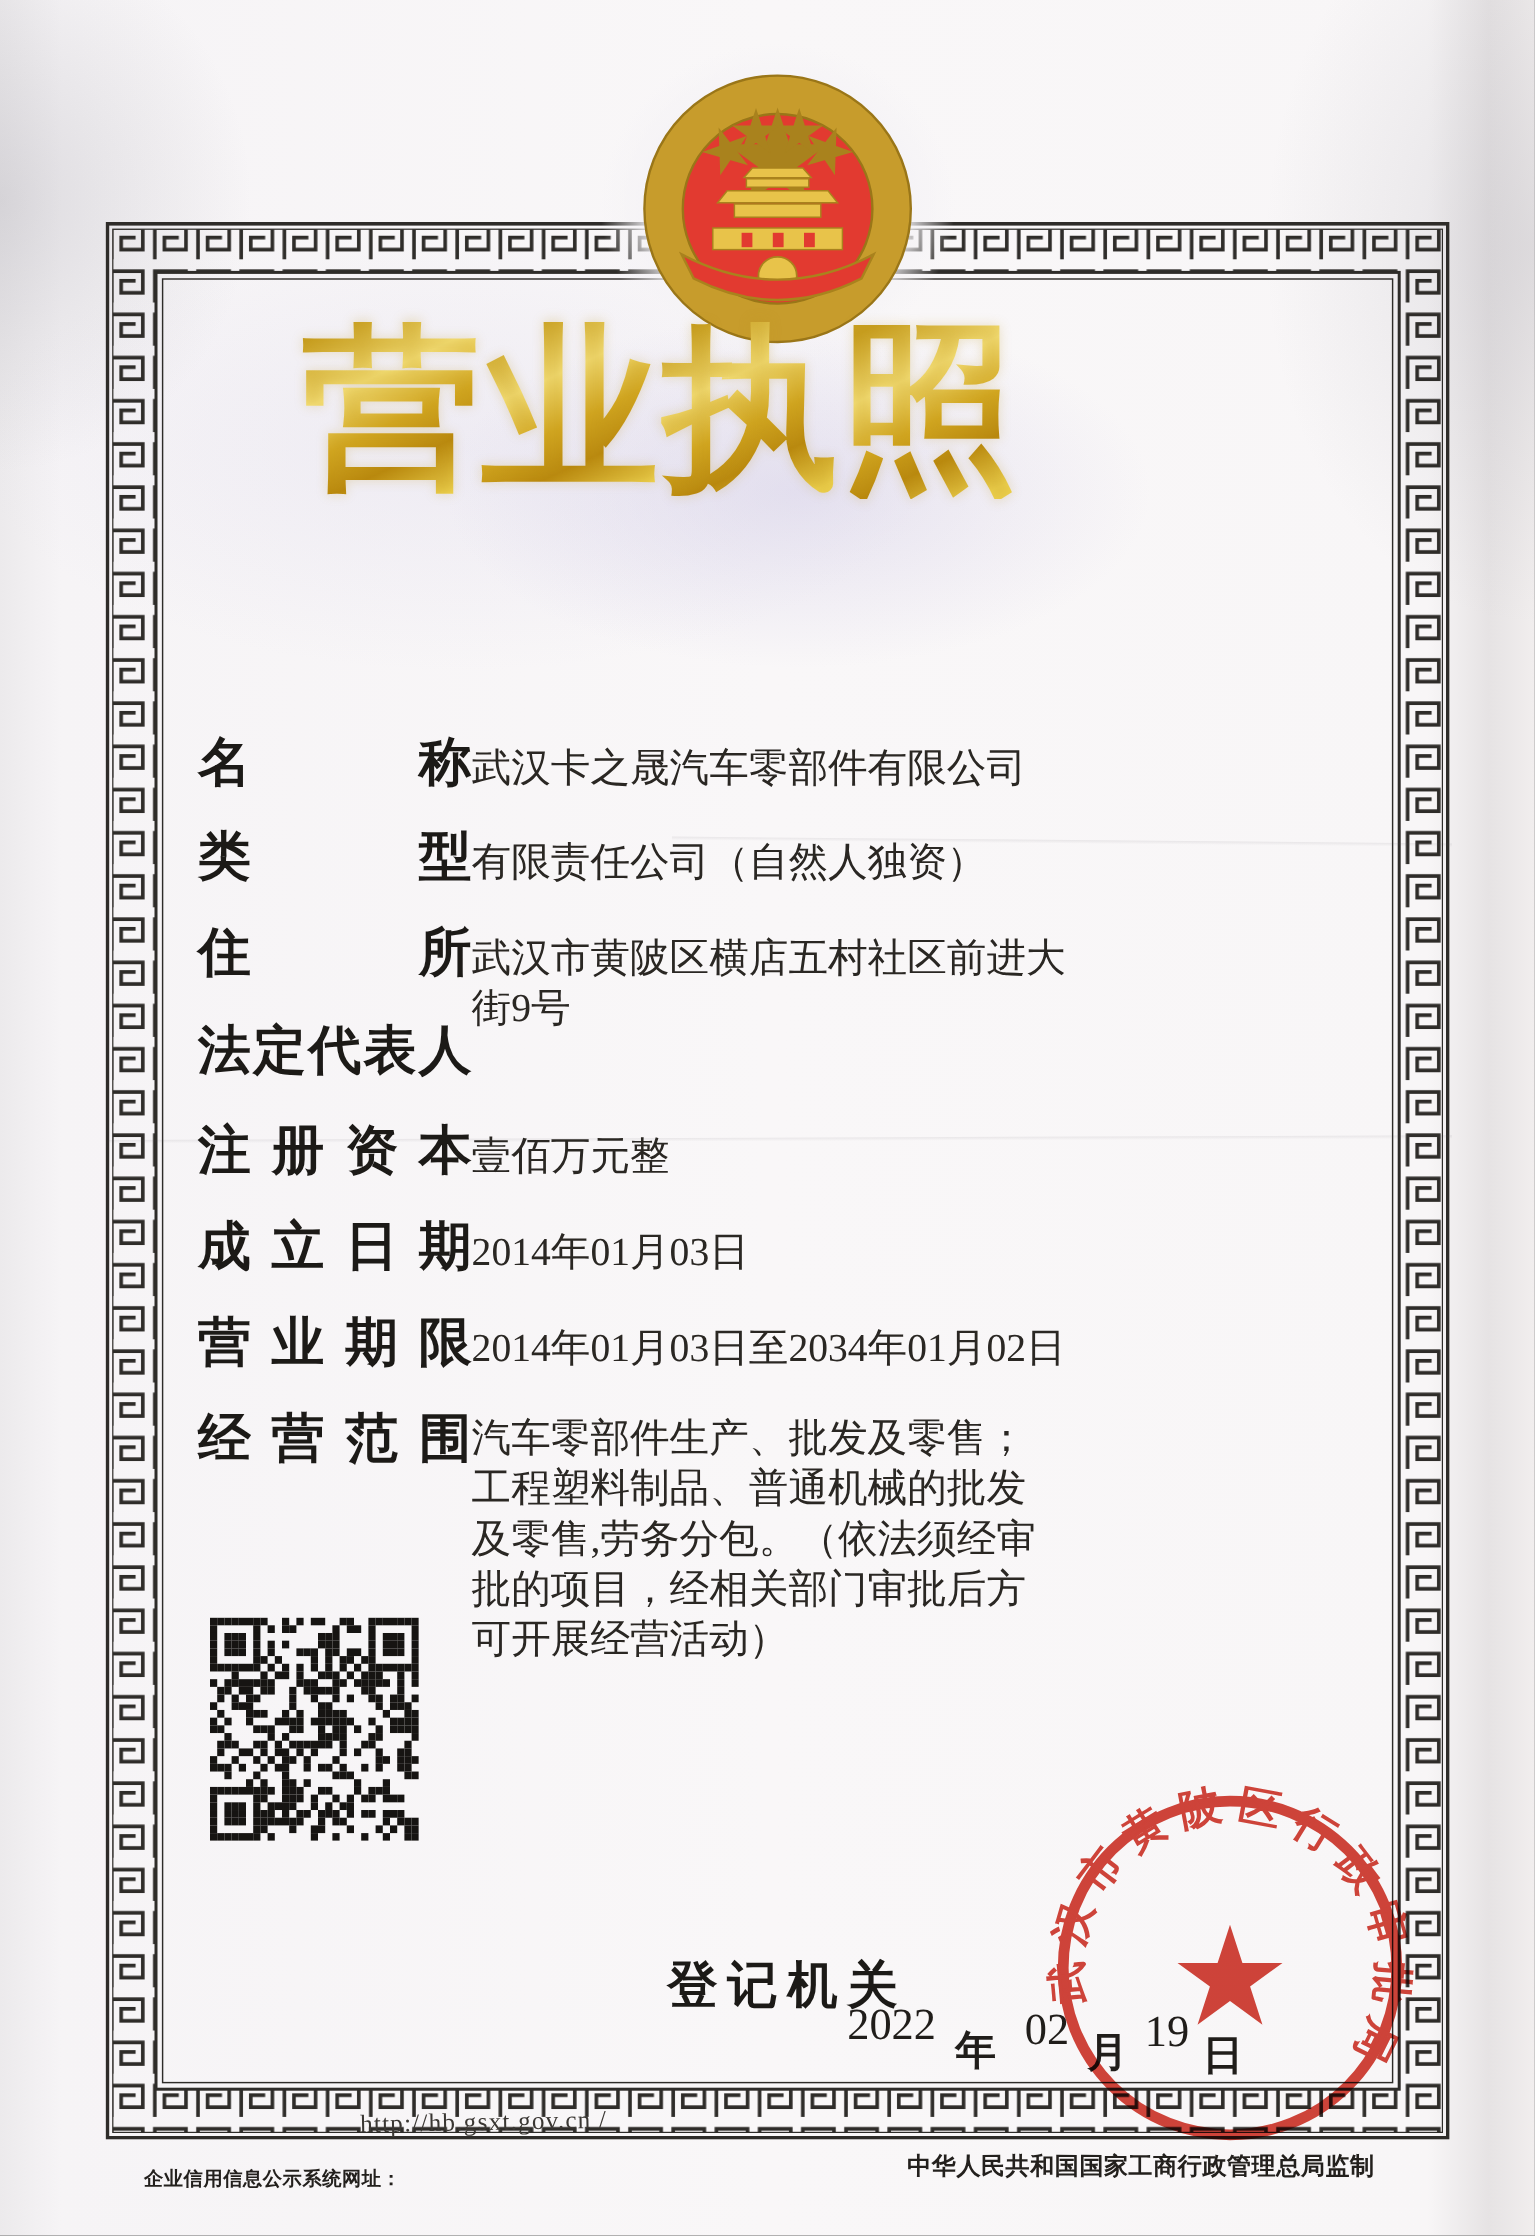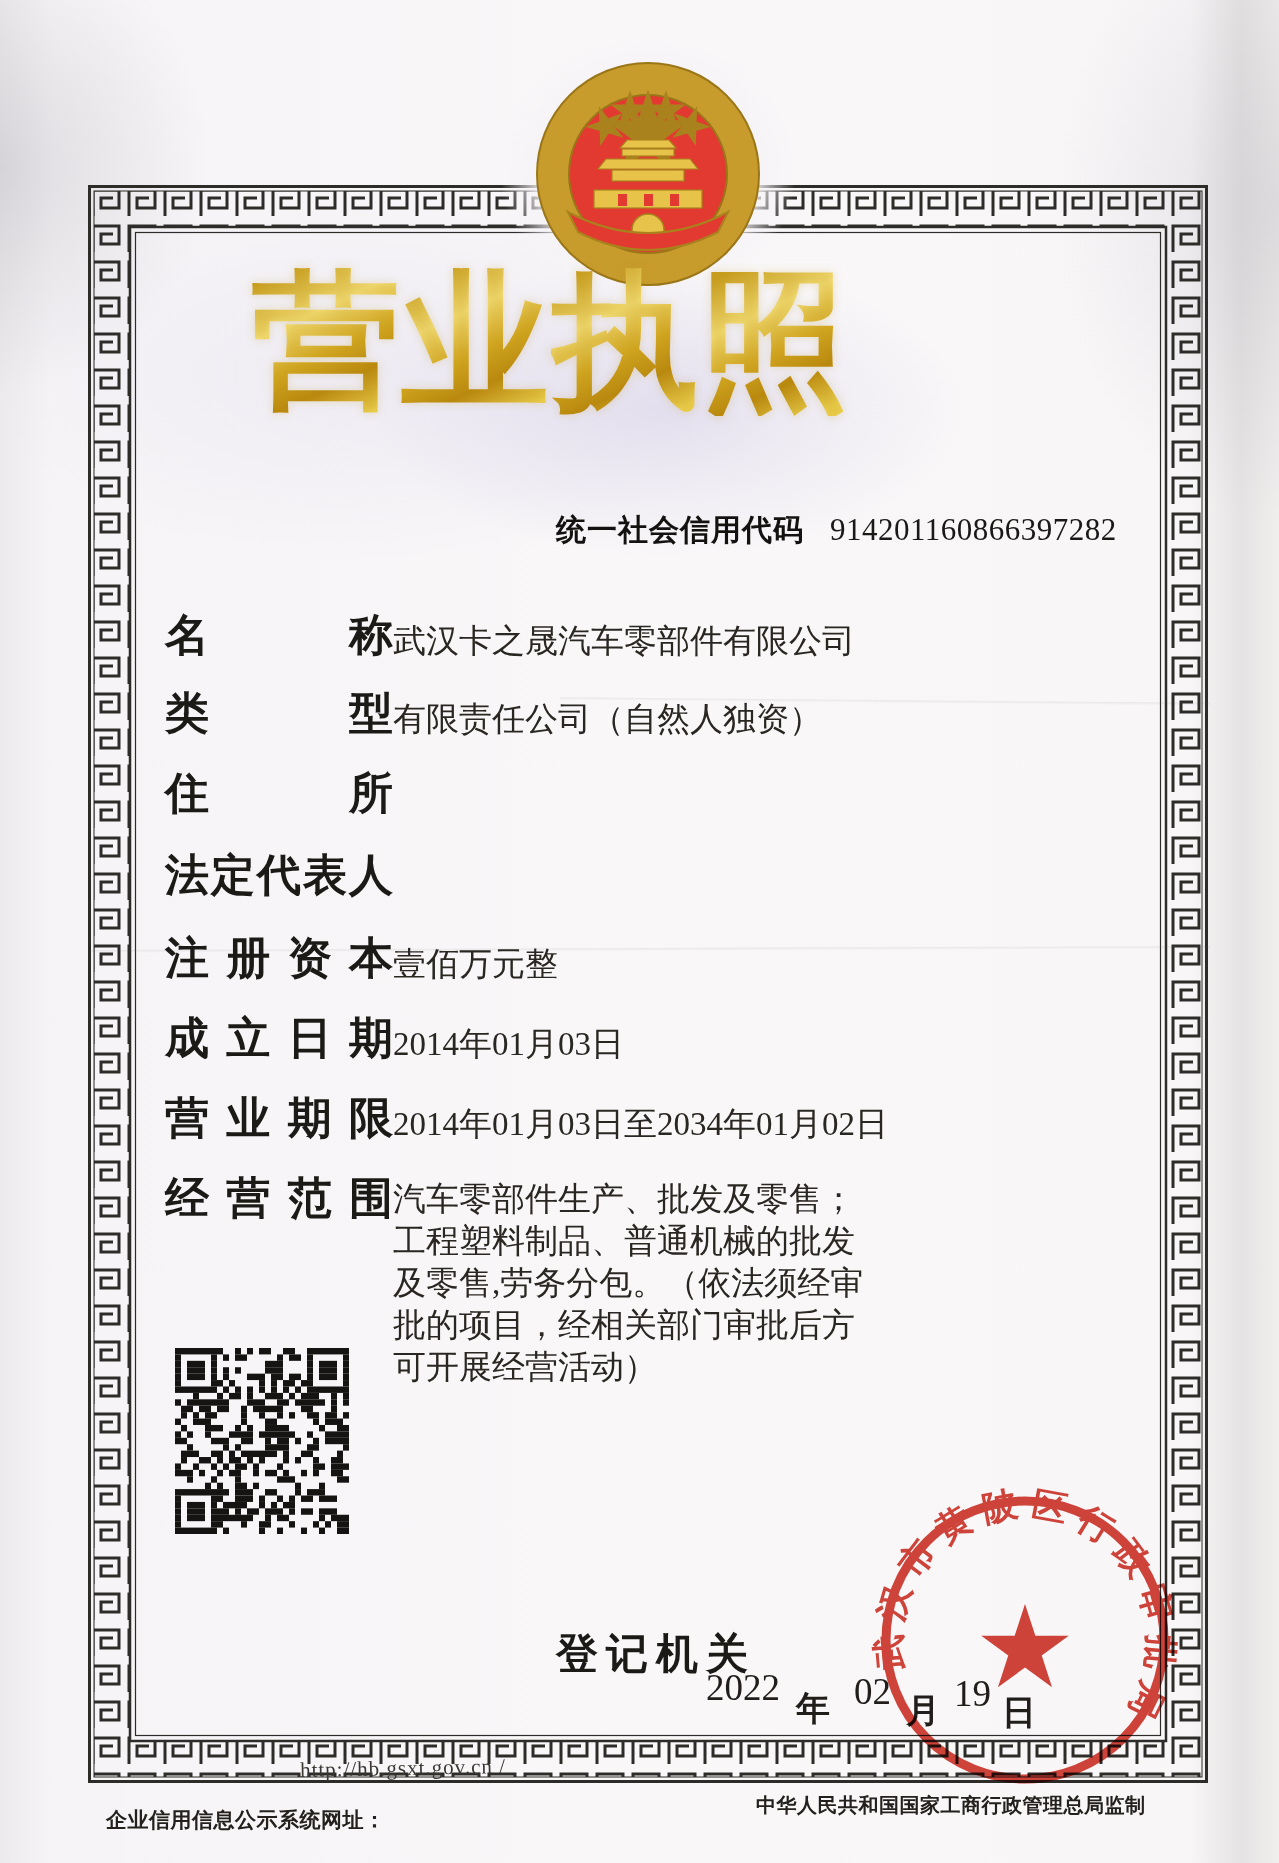--- a/index.html
+++ b/index.html
@@ -39,21 +39,21 @@
     font-size:44px;line-height:1.1;font-weight:700;color:#1c1a17;}
   .fvalue{margin-top:9px;font-size:33px;line-height:1.27;color:#2a2723;width:500px;}
   .qr{position:absolute;left:175px;top:1348px;}
   .regrow{position:absolute;left:556px;top:1626px;width:192px;display:flex;justify-content:space-between;
     font-size:42px;font-weight:700;color:#1c1a17;}
   .dpart{position:absolute;color:#201d1a;}
   .d-num{font-size:37px;}
   .d-unit{font-size:34px;font-weight:700;}
   .seal{position:absolute;left:870px;top:1485px;mix-blend-mode:multiply;opacity:.93;}
   .seal text{font-size:35px;font-weight:700;font-family:"Liberation Serif","DejaVu Serif",serif;}
-  .f-left{position:absolute;left:106px;top:1806px;font-size:21px;font-weight:700;color:#23201d;letter-spacing:.5px;}
+  .f-left{position:absolute;left:120px;top:1806px;font-size:16px;font-weight:700;color:#23201d;letter-spacing:.5px;}
   .f-url{position:absolute;left:300px;top:1756px;font-size:21px;color:#3a3733;letter-spacing:1px;transform:rotate(-1.1deg);}
   .f-issuer{position:absolute;left:756px;top:1792px;font-size:20px;font-weight:700;color:#23201d;letter-spacing:.5px;}
 </style>
 </head>
 <body>
 
 <div class="page">
 
   <svg class="frame" width="1120" height="1598" viewBox="0 0 1120 1598">
     <defs>
@@ -101,44 +101,41 @@
     <path d="M-80,38 Q0,80 80,38 L70,58 Q0,94 -70,58 Z" fill="#e23a30" stroke="#a9821d" stroke-width="2"></path>
   </svg>
 
   <div class="title">
     <span>营</span>
     <span>业</span>
     <span>执</span>
     <span>照</span>
   </div>
 
-  <div class="credit">
-    <span class="lbl">统一社会信用代码</span>
-    <span class="code">914201160866397282</span>
-  </div>
 
   <div class="frow" style="top:612px">
     <div class="flabel">
         <span>名</span>
         <span>称</span>
       </div>
     <div class="fvalue">武汉卡之晟汽车零部件有限公司</div>
   </div>
   <div class="frow" style="top:690px">
     <div class="flabel">
         <span>类</span>
         <span>型</span>
       </div>
     <div class="fvalue">有限责任公司（自然人独资）</div>
   </div>
   <div class="frow" style="top:770px">
     <div class="flabel">
         <span>住</span>
         <span>所</span>
       </div>
+    <div class="fvalue">武汉市黄陂区横店五村社区前进大街9号</div>
   </div>
   <div class="frow" style="top:852px">
     <div class="flabel">
         <span>法</span>
         <span>定</span>
         <span>代</span>
         <span>表</span>
         <span>人</span>
       </div>
   </div>

